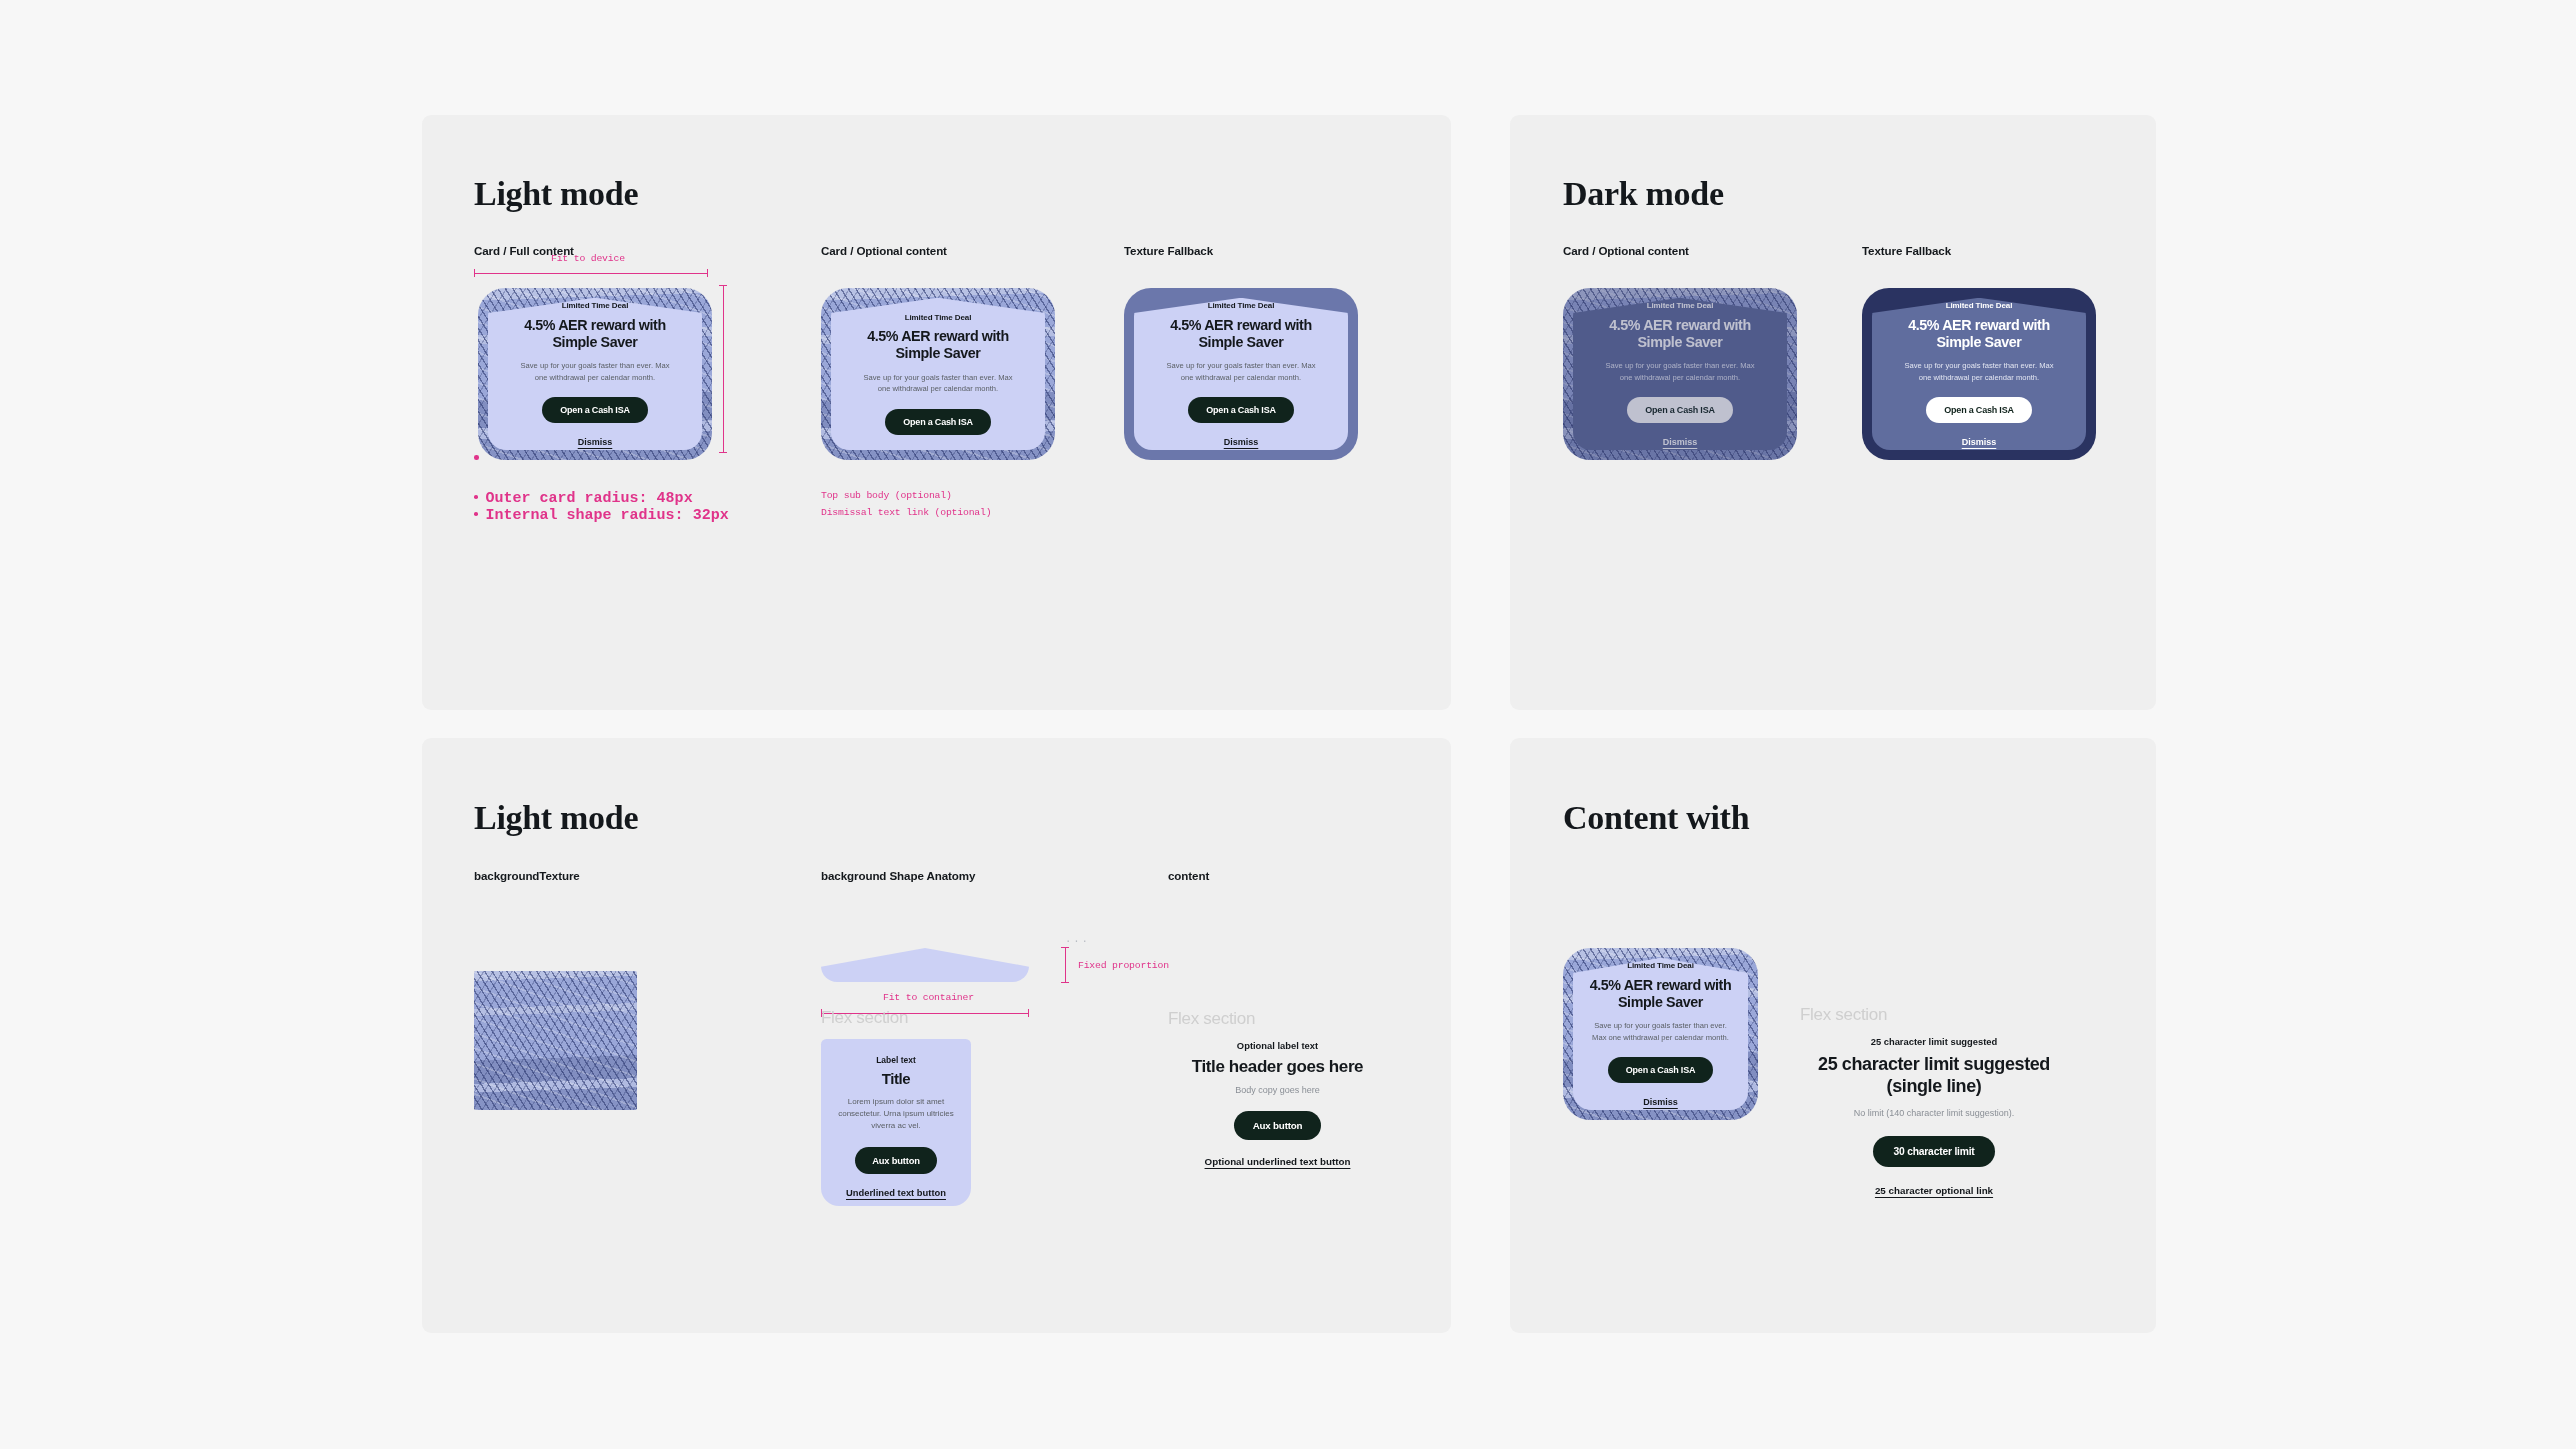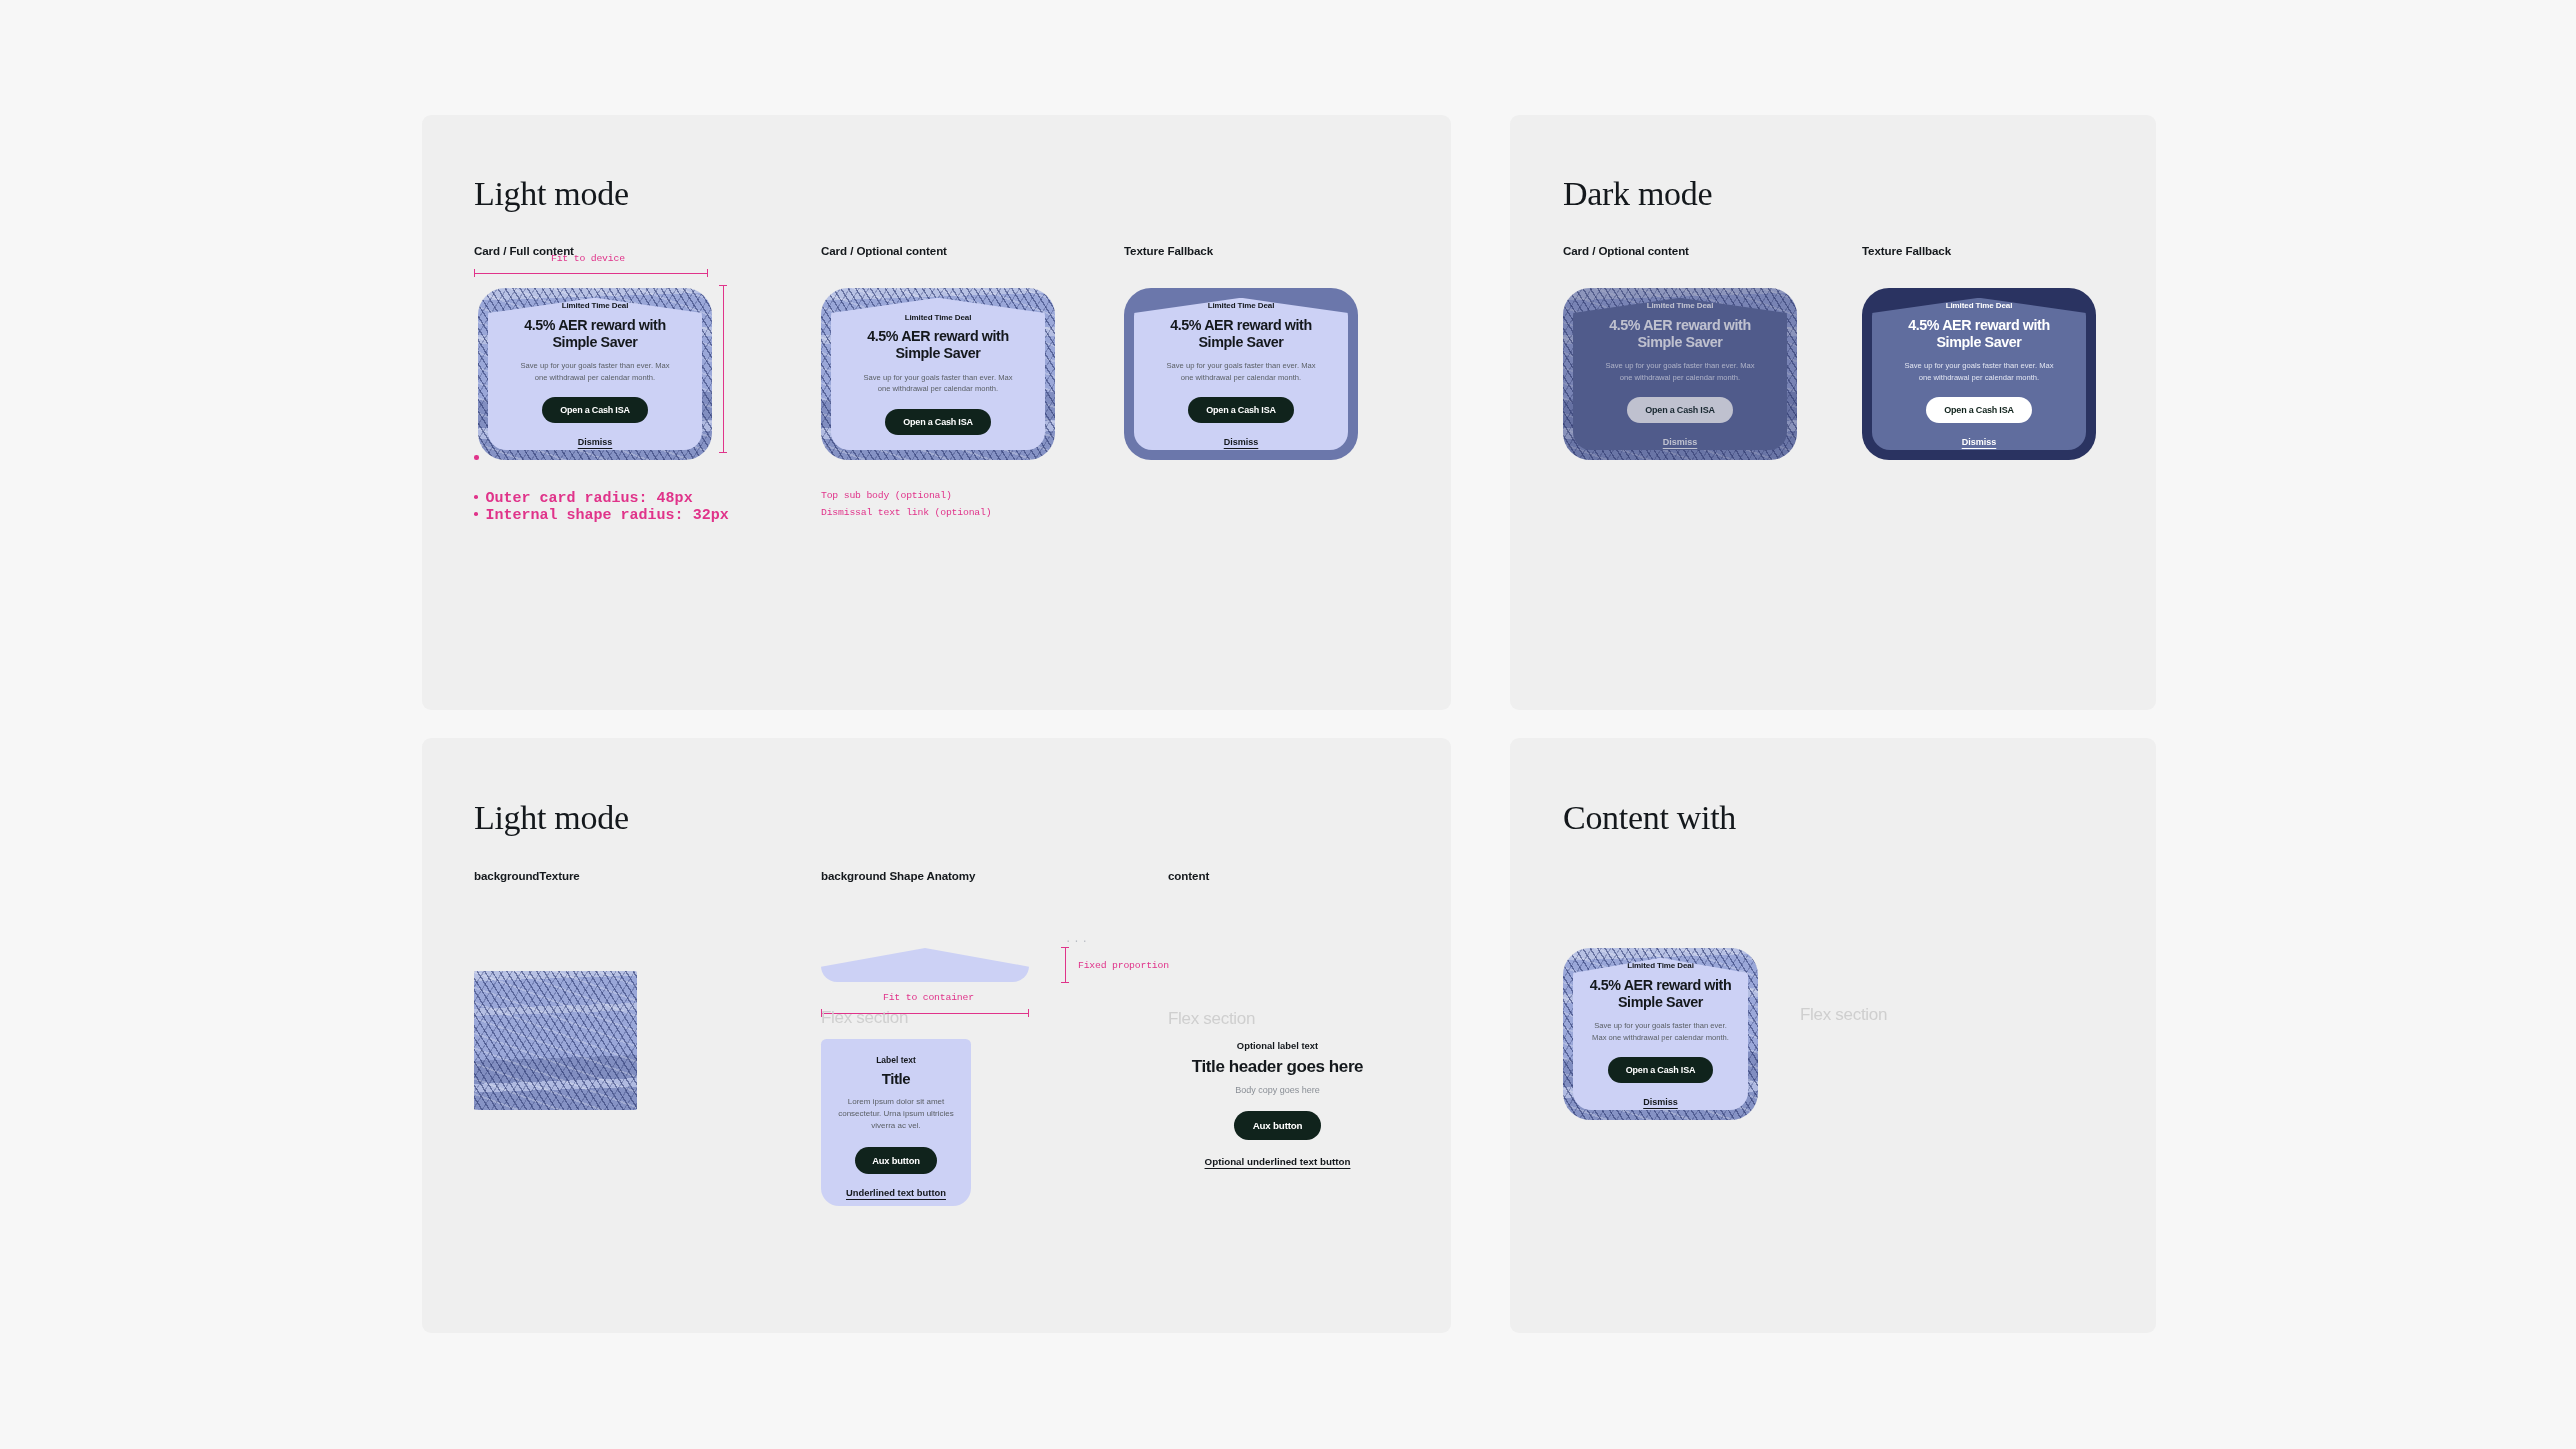--- a/index.html
+++ b/index.html
@@ -29,21 +29,21 @@
   }
   .panel-lm-top   { left: 64px;   top: 61px;  width: 1029px; height: 595px; }
   .panel-dm-top   { left: 1152px; top: 61px;  width: 646px;  height: 595px; }
   .panel-lm-bot   { left: 64px;   top: 684px; width: 1029px; height: 595px; }
   .panel-specs    { left: 1152px; top: 684px; width: 646px;  height: 595px; }
 
   .section-title {
     position: absolute;
     font-family: "Liberation Serif", serif;
     font-size: 34px;
-    font-weight: 400;
+    font-weight: 700;
     color: #14181c;
     letter-spacing: -0.3px;
   }
 
   .col-label {
     position: absolute;
     font-size: 11.6px;
     font-weight: 700;
     color: #14181c;
     letter-spacing: -0.1px;
@@ -411,15 +411,22 @@
       <div class="pc-label">Limited Time Deal</div>
       <div class="pc-title">4.5% AER reward with Simple Saver</div>
       <div class="pc-body">Save up for your goals faster than ever. Max one withdrawal per calendar month.</div>
       <button class="pc-btn">Open a Cash ISA</button>
       <div class="pc-dismiss">Dismiss</div>
     </div>
   </div>
 
   <div class="flex-watermark" style="left:1442px; top:951px;">Flex section</div>
 
+  <div class="spec-stack" style="left:1442px; top:982px;">
+    <div class="sp-label">25 character limit suggested</div>
+    <div class="sp-title">25 character limit suggested (single line)</div>
+    <div class="sp-body">No limit (140 character limit suggestion).</div>
+    <button class="sp-btn">30 character limit</button>
+    <div class="sp-link">25 character optional link</div>
+  </div>
 
 </div>
 
 
 </body></html>

